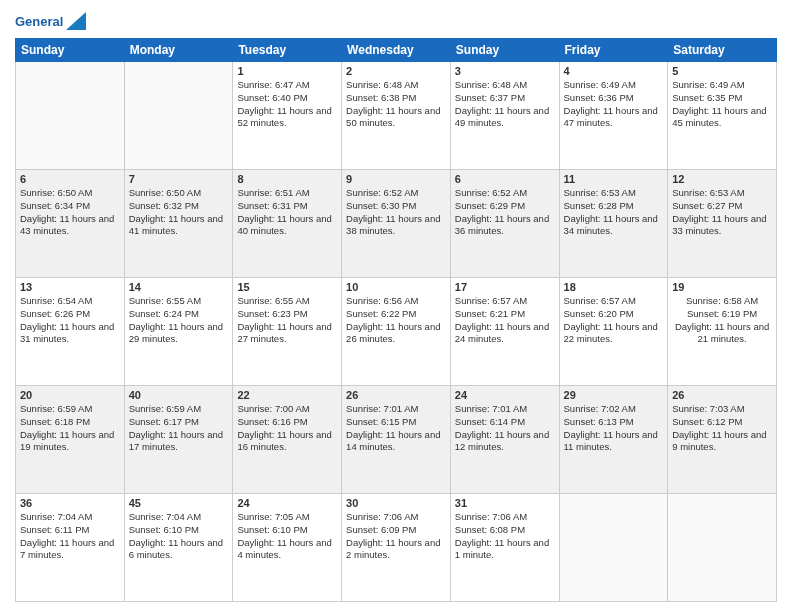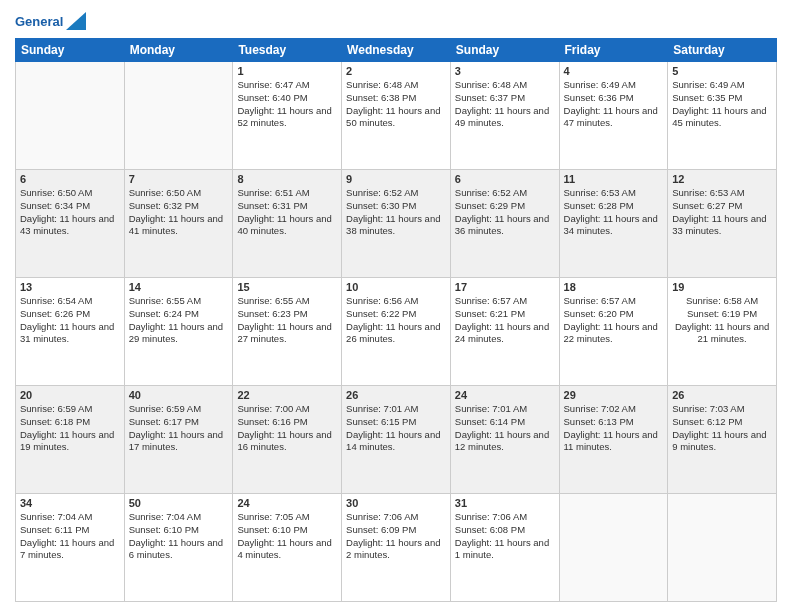--- a/index.html
+++ b/index.html
@@ -285,27 +285,27 @@
           </td>
           <td class="row-bg-dark">
             <span class="day-num">26</span>
             <div class="day-info" style="white-space: pre-line;">Sunrise: 7:03 AM
 Sunset: 6:12 PM
 Daylight: 11 hours and 9 minutes.</div>
           </td>
         </tr>
         <tr>
           <td class="row-bg-light">
-            <span class="day-num">34</span>
+            <span class="day-num">36</span>
             <div class="day-info" style="white-space: pre-line;">Sunrise: 7:04 AM
 Sunset: 6:11 PM
 Daylight: 11 hours and 7 minutes.</div>
           </td>
           <td class="row-bg-light">
-            <span class="day-num">50</span>
+            <span class="day-num">45</span>
             <div class="day-info" style="white-space: pre-line;">Sunrise: 7:04 AM
 Sunset: 6:10 PM
 Daylight: 11 hours and 6 minutes.</div>
           </td>
           <td class="row-bg-light">
             <span class="day-num">24</span>
             <div class="day-info" style="white-space: pre-line;">Sunrise: 7:05 AM
 Sunset: 6:10 PM
 Daylight: 11 hours and 4 minutes.</div>
           </td>

